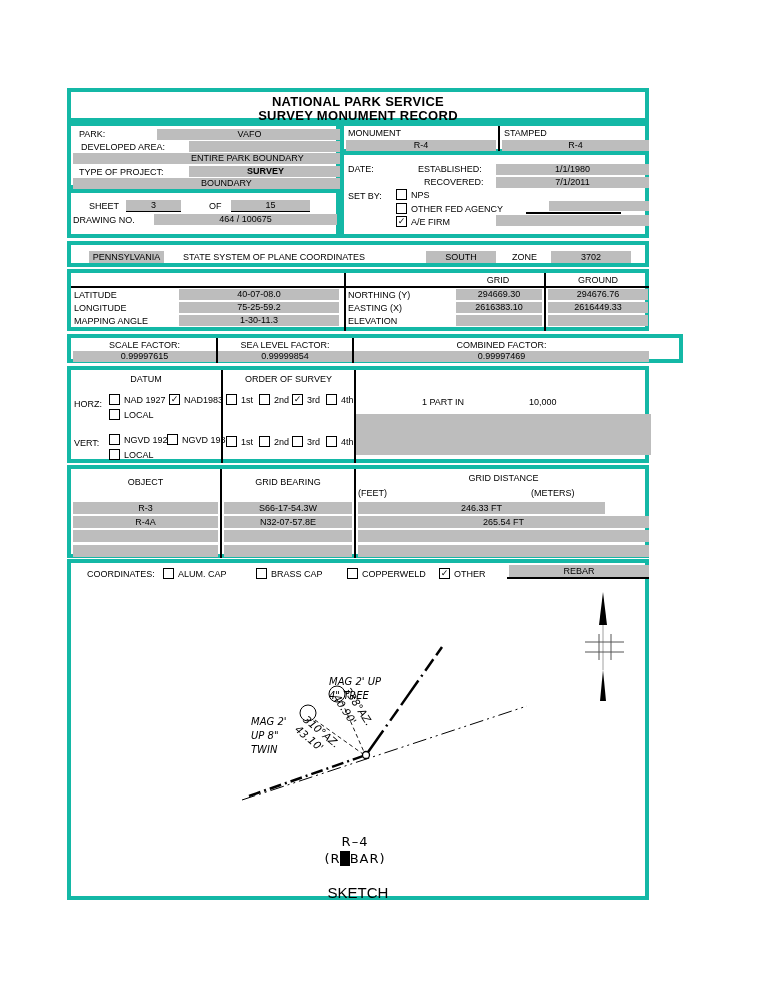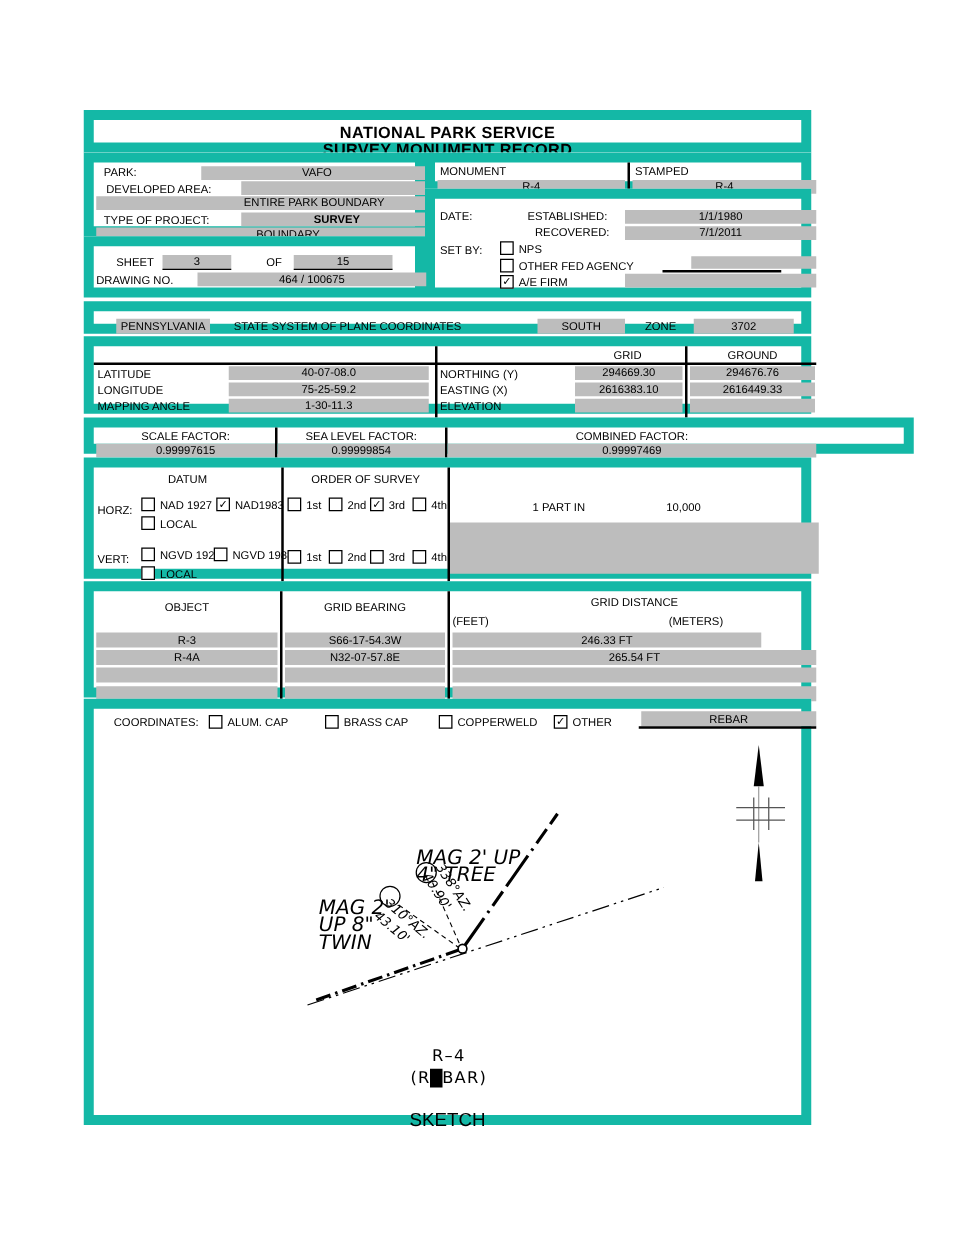--- a/index.html
+++ b/index.html
@@ -1,26 +1,26 @@
 <!DOCTYPE html>
 <html><head>
 <meta charset="utf-8">
 <style>
   html,body{margin:0;padding:0;background:#fff;}
   #page{position:relative;width:772px;height:999px;background:#fff;font-family:"Liberation Sans",sans-serif;color:#000;overflow:hidden;}
-  .box{position:absolute;border:8px solid #14b8a6;background:#fff;box-sizing:border-box;}
+  .box{position:absolute;border:4px solid #14b8a6;background:#fff;box-sizing:border-box;}
   .lbl{position:absolute;font-size:9px;line-height:11px;white-space:nowrap;}
   .ctr{text-align:center;}
   .gf{position:absolute;background:#bdbdbd;font-size:9px;line-height:11px;height:11px;text-align:center;white-space:nowrap;overflow:visible;}
   .vline{position:absolute;width:2px;background:#000;}
   .hline{position:absolute;height:2px;background:#000;}
   .opt{position:absolute;display:flex;align-items:center;gap:4px;font-size:9px;line-height:10px;white-space:nowrap;}
   .cbx{width:9px;height:9px;border:1px solid #000;background:#fff;font-size:9px;line-height:9px;text-align:center;flex:0 0 auto;}
   .title-line{position:absolute;left:0;width:100%;text-align:center;font-weight:bold;font-size:13px;letter-spacing:.3px;}
-  .sk-txt{position:absolute;font-family:"DejaVu Sans",sans-serif;font-style:italic;font-size:16px;line-height:14px;white-space:pre;}
+  .sk-txt{position:absolute;font-family:"DejaVu Sans",sans-serif;font-style:italic;font-size:10px;line-height:14px;white-space:pre;}
   .sk-rot{position:absolute;font-family:"DejaVu Sans",sans-serif;font-style:italic;font-size:10.5px;line-height:13px;white-space:nowrap;transform-origin:0 0;}
   .r4{position:absolute;text-align:center;font-family:"DejaVu Sans",sans-serif;font-size:13px;letter-spacing:1px;line-height:17px;}
   .ebox{background:#000;color:#000;}
   .sketch-label{position:absolute;left:0;width:100%;text-align:center;font-size:15px;}
 </style>
 </head>
 <body>
 
 <div id="page">
 
@@ -105,21 +105,21 @@
     <div class="gf" style="left:385px;top:16px;width:86px;">294669.30</div>
     <div class="gf" style="left:477px;top:16px;width:100px;">294676.76</div>
     <div class="lbl" style="left:277px;top:30px;">EASTING (X)</div>
     <div class="gf" style="left:385px;top:29px;width:86px;">2616383.10</div>
     <div class="gf" style="left:477px;top:29px;width:100px;">2616449.33</div>
     <div class="lbl" style="left:277px;top:43px;">ELEVATION</div>
     <div class="gf" style="left:385px;top:42px;width:86px;"></div>
     <div class="gf" style="left:477px;top:42px;width:100px;"></div>
   </div>
 
-  <div class="box" style="left:67px;top:334px;width:664px;height:29px;">
+  <div class="box" style="left:67px;top:334px;width:616px;height:29px;">
     <div class="vline" style="left:145px;top:0;height:25px;"></div>
     <div class="vline" style="left:281px;top:0;height:25px;"></div>
     <div class="lbl ctr" style="left:2px;top:2px;width:143px;">SCALE FACTOR:</div>
     <div class="gf" style="left:2px;top:13px;width:143px;">0.99997615</div>
     <div class="lbl ctr" style="left:147px;top:2px;width:134px;">SEA LEVEL FACTOR:</div>
     <div class="gf" style="left:147px;top:13px;width:134px;">0.99999854</div>
     <div class="lbl ctr" style="left:283px;top:2px;width:295px;">COMBINED FACTOR:</div>
     <div class="gf" style="left:283px;top:13px;width:295px;">0.99997469</div>
   </div>
 

